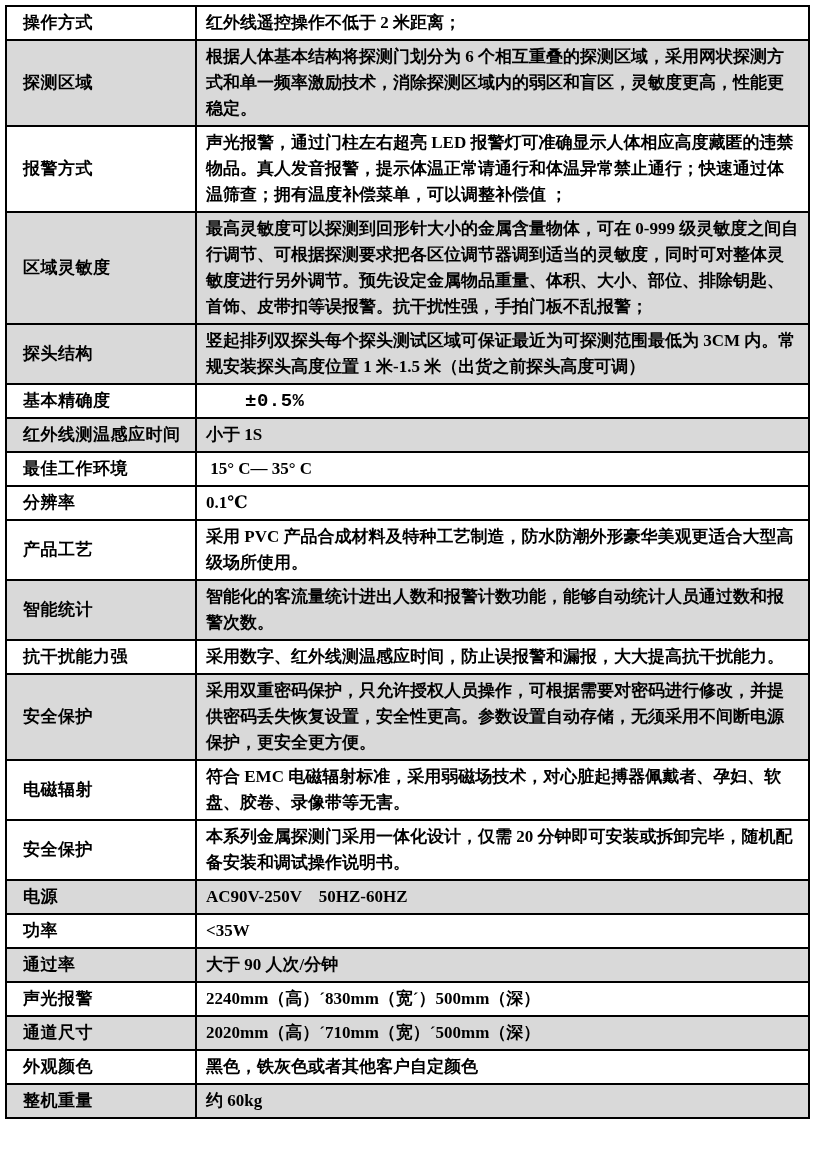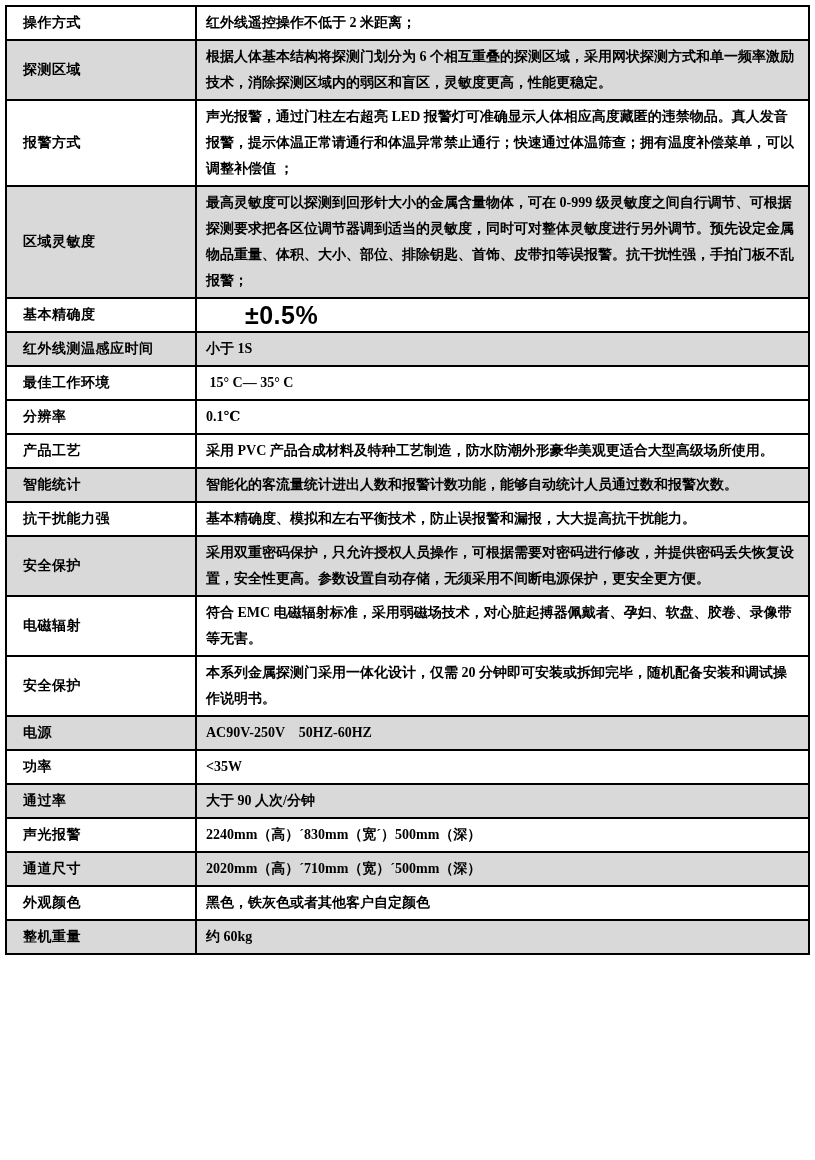--- a/index.html
+++ b/index.html
@@ -22,40 +22,40 @@
   }
   table.spec-table{
     border-collapse:collapse;
     table-layout:fixed;
     width:805px;
   }
   col.col-label{width:190px;}
   td{
     border:2px solid var(--border-color);
     font-weight:bold;
-    font-size:14px;
+    font-size:17px;
     vertical-align:middle;
     box-sizing:border-box;
   }
   td.label-cell{
     height:34px;
     padding:3px 4px 3px 16px;
     line-height:24px;
     letter-spacing:0.5px;
   }
   td.value-cell{
     padding:3px 8px 3px 9px;
     line-height:26px;
     white-space:pre-wrap;
     word-break:break-all;
   }
   tr.shaded td{background:var(--shaded-bg);}
   td.value-cell.sans-emphasis{
-    font-family:Liberation Sans, sans-serif;
-    font-size:25px;
+    font-family:Liberation Mono, monospace;
+    font-size:19px;
     letter-spacing:0.5px;
     padding-left:48px;
   }
 </style>
 </head>
 <body>
 
 <div class="page">
   <table class="spec-table">
     <colgroup>
@@ -72,20 +72,24 @@
     <td class="value-cell">根据人体基本结构将探测门划分为 6 个相互重叠的探测区域，采用网状探测方式和单一频率激励技术，消除探测区域内的弱区和盲区，灵敏度更高，性能更稳定。</td>
   </tr>
         <tr>
     <td class="label-cell">报警方式</td>
     <td class="value-cell">声光报警，通过门柱左右超亮 LED 报警灯可准确显示人体相应高度藏匿的违禁物品。真人发音报警，提示体温正常请通行和体温异常禁止通行；快速通过体温筛查；拥有温度补偿菜单，可以调整补偿值 ；</td>
   </tr>
         <tr class="shaded">
     <td class="label-cell">区域灵敏度</td>
     <td class="value-cell">最高灵敏度可以探测到回形针大小的金属含量物体，可在 0-999 级灵敏度之间自行调节、可根据探测要求把各区位调节器调到适当的灵敏度，同时可对整体灵敏度进行另外调节。预先设定金属物品重量、体积、大小、部位、排除钥匙、首饰、皮带扣等误报警。抗干扰性强，手拍门板不乱报警；</td>
   </tr>
+        <tr class="shaded">
+    <td class="label-cell">探头结构</td>
+    <td class="value-cell">竖起排列双探头每个探头测试区域可保证最近为可探测范围最低为 3CM 内。常规安装探头高度位置 1 米-1.5 米（出货之前探头高度可调）</td>
+  </tr>
         <tr>
     <td class="label-cell">基本精确度</td>
     <td class="value-cell sans-emphasis">±0.5%</td>
   </tr>
         <tr class="shaded">
     <td class="label-cell">红外线测温感应时间</td>
     <td class="value-cell">小于 1S</td>
   </tr>
         <tr>
     <td class="label-cell">最佳工作环境</td>
@@ -98,21 +102,21 @@
         <tr>
     <td class="label-cell">产品工艺</td>
     <td class="value-cell">采用 PVC 产品合成材料及特种工艺制造，防水防潮外形豪华美观更适合大型高级场所使用。</td>
   </tr>
         <tr class="shaded">
     <td class="label-cell">智能统计</td>
     <td class="value-cell">智能化的客流量统计进出人数和报警计数功能，能够自动统计人员通过数和报警次数。</td>
   </tr>
         <tr>
     <td class="label-cell">抗干扰能力强</td>
-    <td class="value-cell">基本精确度、模拟和左右平衡技术，防止误报警和漏报，大大提高抗干扰能力。</td>
+    <td class="value-cell">采用数字、红外线测温感应时间，防止误报警和漏报，大大提高抗干扰能力。</td>
   </tr>
         <tr class="shaded">
     <td class="label-cell">安全保护</td>
     <td class="value-cell">采用双重密码保护，只允许授权人员操作，可根据需要对密码进行修改，并提供密码丢失恢复设置，安全性更高。参数设置自动存储，无须采用不间断电源保护，更安全更方便。</td>
   </tr>
         <tr>
     <td class="label-cell">电磁辐射</td>
     <td class="value-cell">符合 EMC 电磁辐射标准，采用弱磁场技术，对心脏起搏器佩戴者、孕妇、软盘、胶卷、录像带等无害。</td>
   </tr>
         <tr>

